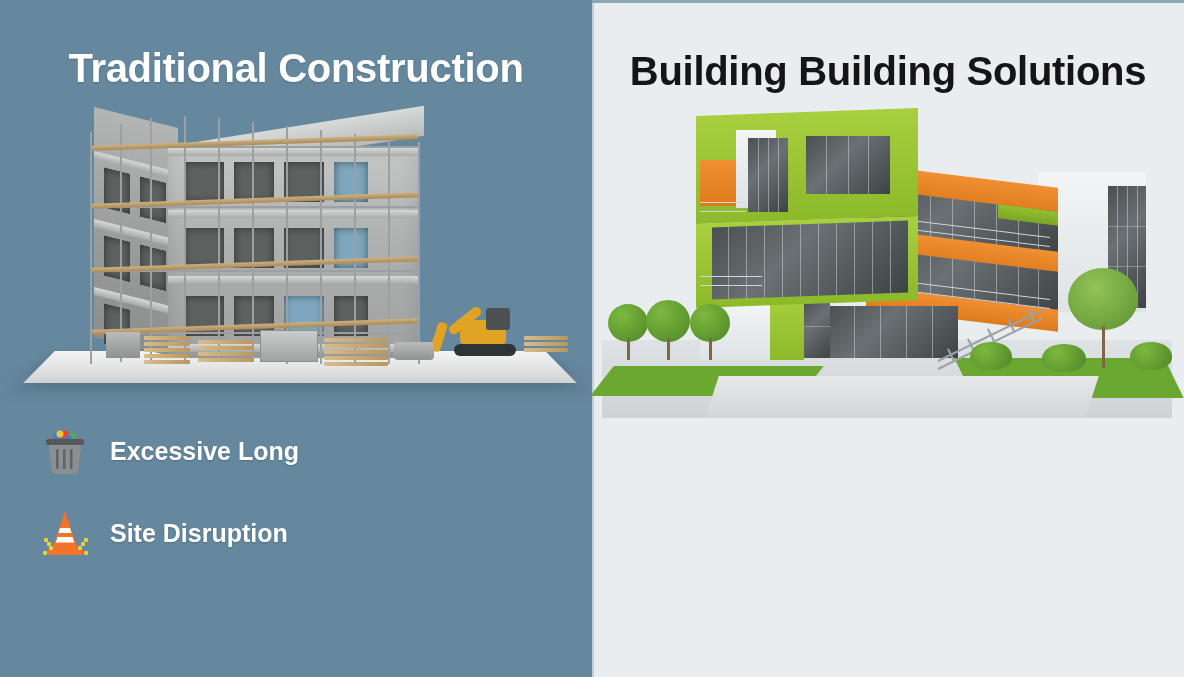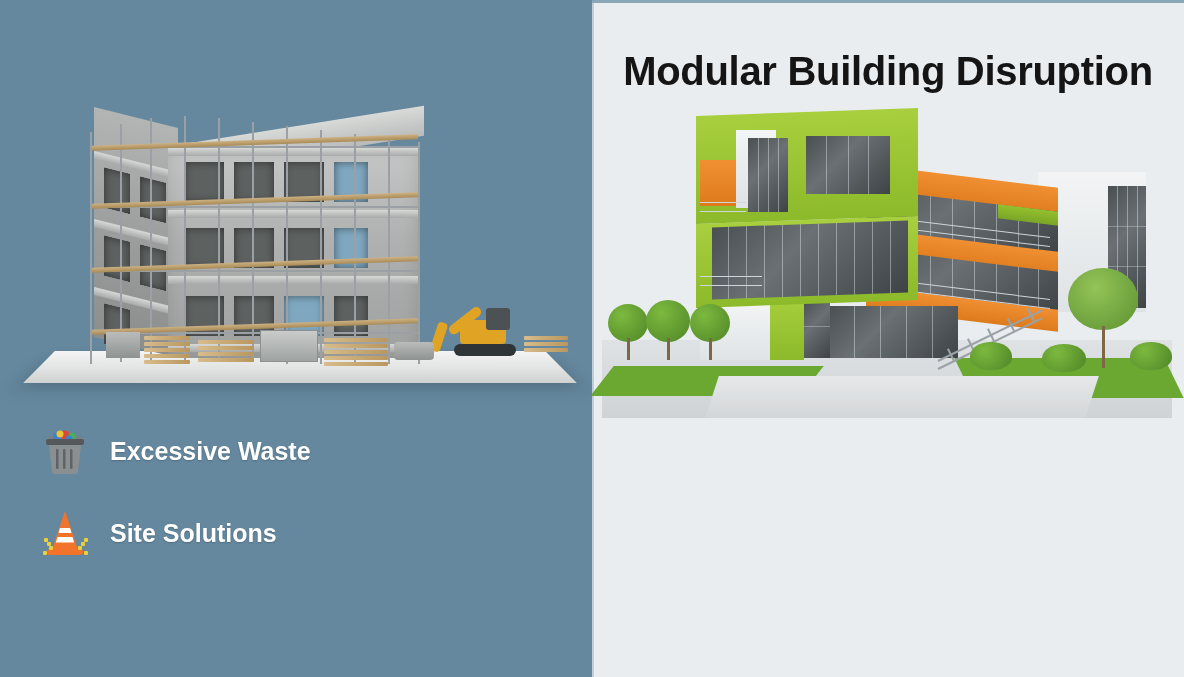--- a/index.html
+++ b/index.html
@@ -108,20 +108,21 @@
   .btext-light{color:#ffffff;text-shadow:0 1px 2px rgba(0,0,0,.2);}
   svg{display:block;overflow:visible;}
 </style>
 </head>
 <body>
 
 <div class="slide">
 
   <div class="panel panel-left">
 
+    <div class="title title-left">Traditional Construction</div>
 
     <div class="stage stage-left">
 
       <div class="ground-slab"></div>
 
       <div class="bld-wrap">
 
         <div class="bld-roof"></div>
 
         <div class="bld-side">
@@ -240,21 +241,21 @@
             <circle cx="34" cy="13" r="4" fill="#46b05a"></circle>
             <circle cx="22" cy="10" r="3.5" fill="#e8c63a"></circle>
             <circle cx="31" cy="15" r="3.5" fill="#3f7fd0"></circle>
             <rect x="8" y="15" width="38" height="6" rx="2" fill="#55595c"></rect>
             <path d="M11 21 h32 l-3 27 a3 3 0 0 1 -3 2 h-20 a3 3 0 0 1 -3 -2 z" fill="#8a8f92"></path>
             <rect x="18" y="25" width="2.5" height="20" rx="1" fill="#5f6366"></rect>
             <rect x="25" y="25" width="2.5" height="20" rx="1" fill="#5f6366"></rect>
             <rect x="32" y="25" width="2.5" height="20" rx="1" fill="#5f6366"></rect>
           </svg>
         </div>
-        <div class="btext btext-light">Excessive Waste</div>
+        <div class="btext btext-light">Excessive Long</div>
       </div>
 
       <div class="brow">
         <div class="bicon">
           <svg viewBox="0 0 54 54" width="54" height="54">
             <path d="M27 5 l13 39 h-26 z" fill="#f2742a"></path>
             <path d="M22 22 h10 l1.5 5 h-13 z" fill="#ffffff"></path>
             <path d="M19.5 31 h15 l1.6 5.5 h-18.2 z" fill="#ffffff"></path>
             <rect x="9" y="43" width="36" height="6" rx="3" fill="#f2742a"></rect>
             <g fill="#e8d13a">
@@ -262,28 +263,28 @@
               <rect x="9" y="36" width="4" height="4" rx="1"></rect>
               <rect x="11" y="40" width="4" height="4" rx="1"></rect>
               <rect x="40" y="40" width="4" height="4" rx="1"></rect>
               <rect x="43" y="36" width="4" height="4" rx="1"></rect>
               <rect x="46" y="32" width="4" height="4" rx="1"></rect>
               <rect x="5" y="45" width="4" height="4" rx="1"></rect>
               <rect x="46" y="45" width="4" height="4" rx="1"></rect>
             </g>
           </svg>
         </div>
-        <div class="btext btext-light">Site Solutions</div>
+        <div class="btext btext-light">Site Disruption</div>
       </div>
     </div>
   </div>
 
   <div class="panel panel-right">
 
-    <div class="title title-right">Modular Building Disruption</div>
+    <div class="title title-right">Building Building Solutions</div>
 
     <div class="stage stage-right">
 
       <div class="mod-ground"></div>
       <div class="mod-grass" style="left:10px;top:258px;width:210px;height:30px;transform:skewX(-38deg);"></div>
       <div class="mod-grass" style="left:372px;top:250px;width:210px;height:40px;transform:skewX(26deg);"></div>
       <div class="mod-path" style="left:120px;top:268px;width:380px;height:42px;transform:skewX(-18deg);"></div>
 
       <div class="mod-wrap">
 

